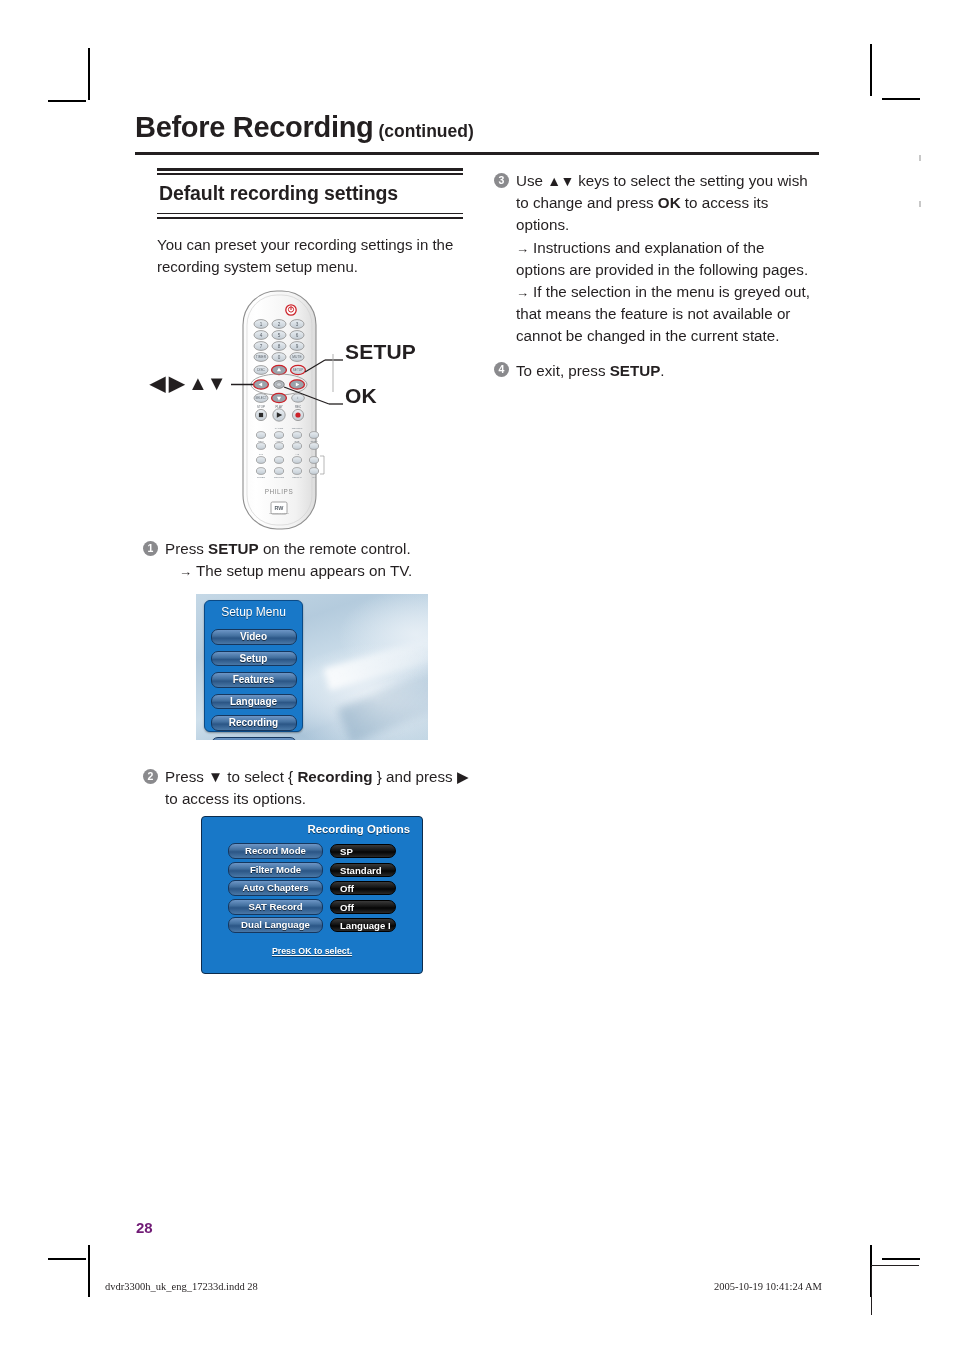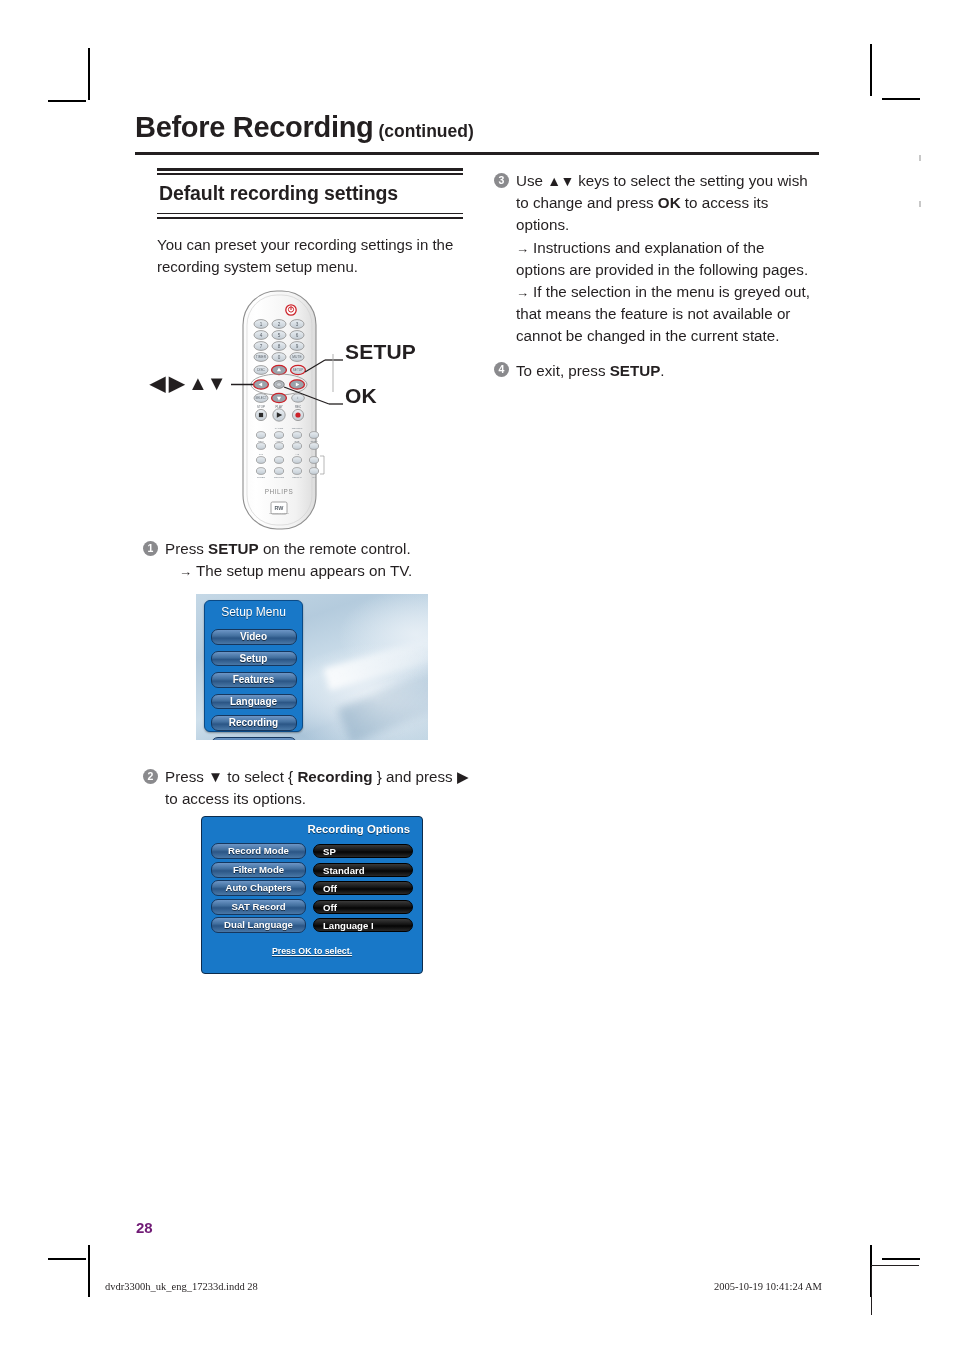--- a/index.html
+++ b/index.html
@@ -246,21 +246,21 @@
   .rec-title {
     text-align: right;
     color: #ffffff;
     font-size: 11.4px;
     font-weight: bold;
     padding: 6px 12px 0 0;
     text-shadow: 0 1px 0 rgba(0,0,0,.5);
   }
   .rec-rows {
     margin-top: 8px;
-    padding: 0 9px;
+    padding: 0 26px;
   }
   .rec-row {
     display: flex;
     align-items: center;
     margin-bottom: 2.5px;
   }
   .rec-label {
     width: 93px;
     height: 14px;
     border-radius: 7px;

